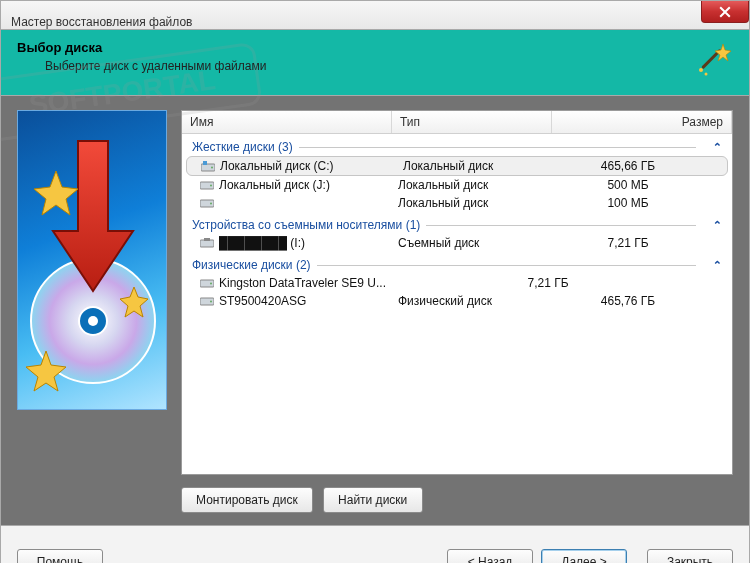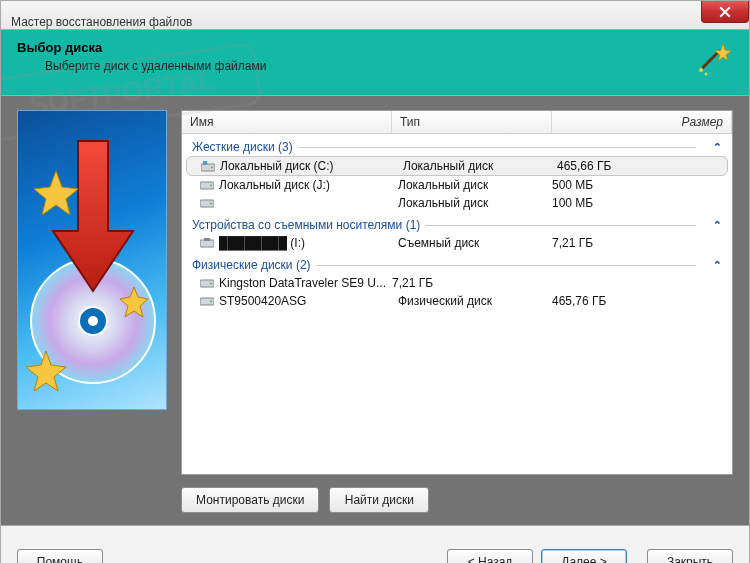--- a/index.html
+++ b/index.html
@@ -82,21 +82,21 @@
     border-bottom: 1px solid #d0d0d0;
     font-size: 12px;
   }
   .list-header .col {
     padding: 4px 8px;
     border-right: 1px solid #d8d8d8;
     color: #333;
   }
   .col-name { width: 210px; }
   .col-type { width: 160px; }
-  .col-size { flex: 1; text-align: right; padding-right: 28px; font-style: italic; }
+  .col-size { flex: 1; text-align: right; padding-right: 28px; }
   .group-header {
     display: flex;
     align-items: center;
     color: #1a4fa0;
     font-size: 12px;
     padding: 6px 8px 2px 10px;
     position: relative;
   }
   .group-header .line {
     flex: 1;
@@ -120,21 +120,21 @@
   }
   .row.selected {
     background: #f0f0f0;
     border: 1px solid #c6c6c6;
     border-radius: 6px;
     margin: 0 4px;
   }
   .row.selected .cell-name { padding-left: 14px; }
   .cell-name { width: 210px; padding-left: 18px; display: flex; align-items: center; gap: 5px; }
   .cell-type { width: 160px; padding-left: 6px; }
-  .cell-size { flex: 1; text-align: left; padding-right: 28px; }
+  .cell-size { flex: 1; text-align: center; padding-right: 28px; }
   .drive-ico { width: 14px; height: 11px; flex-shrink: 0; }
   .below-buttons { display: flex; gap: 10px; margin-top: 12px; }
   .btn {
     height: 26px;
     padding: 0 14px;
     background: linear-gradient(to bottom, #fdfdfd, #e7e7e7);
     border: 1px solid #8b8b8b;
     border-radius: 3px;
     font-size: 12px;
     color: #222;
@@ -304,21 +304,21 @@
             </svg>
           <span>ST9500420ASG</span>
         </div>
         <div class="cell-type">Физический диск</div>
         <div class="cell-size">465,76 ГБ</div>
       </div>
 
     </div>
 
     <div class="below-buttons">
-      <button class="btn">Монтировать диски</button>
+      <button class="btn">Монтировать диск</button>
       <button class="btn">Найти диски</button>
     </div>
   </div>
 </div>
 
 <div class="footer">
   <button class="btn">Помощь</button>
   <span class="spacer"></span>
   <button class="btn">&lt; Назад</button>
   <button class="btn primary">Далее &gt;</button>

